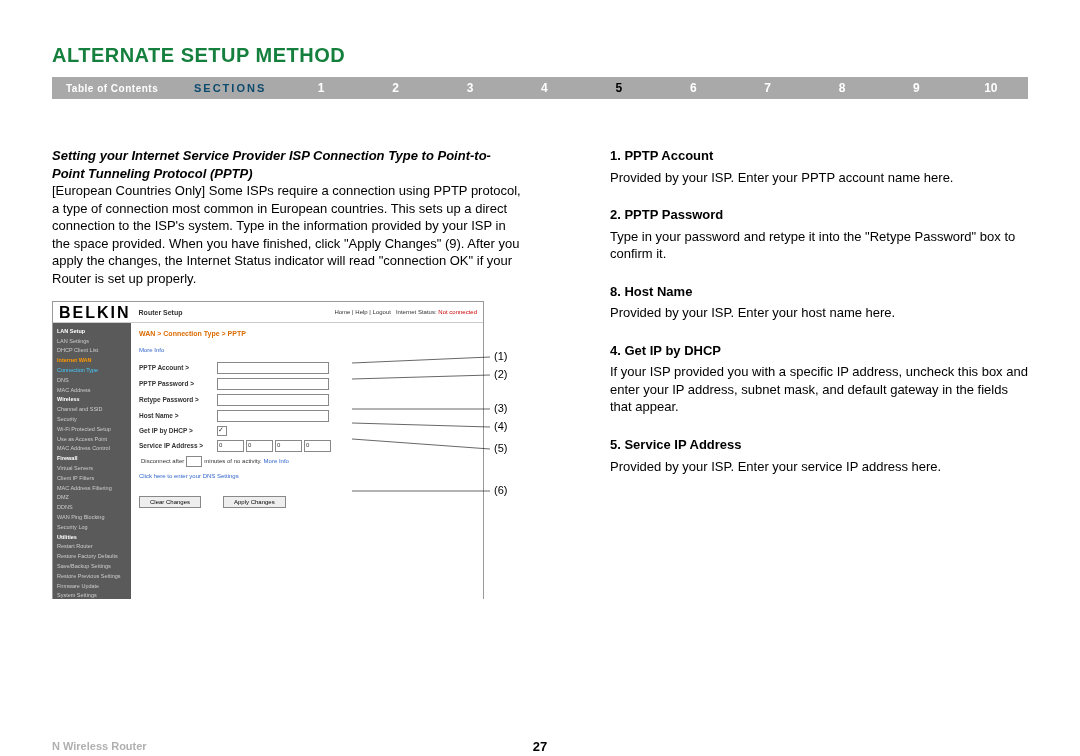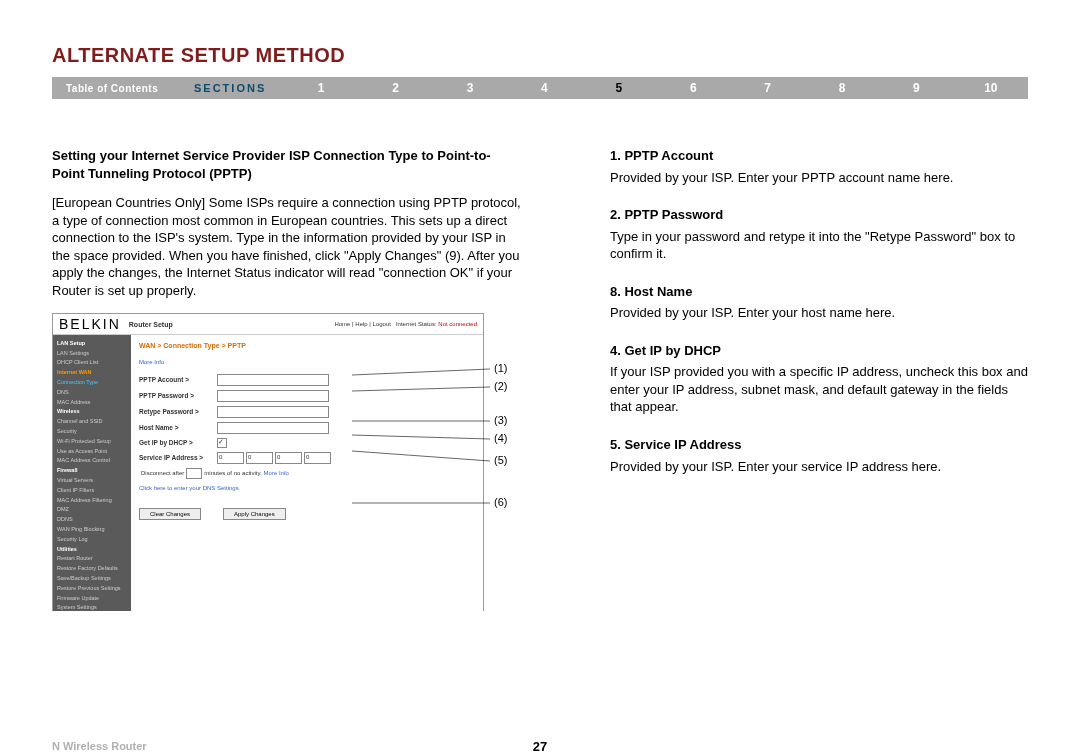--- a/index.html
+++ b/index.html
@@ -12,21 +12,21 @@
     position: relative;
     color: #000;
   }
   .page {
     padding: 44px 52px 0 52px;
   }
   .title {
     font-size: 20px;
     font-weight: bold;
     letter-spacing: 0.5px;
-    color: #7f1d1d;
+    color: #15803d;
     margin-bottom: 10px;
   }
   .navbar {
     background: #a9a9a9;
     height: 22px;
     display: flex;
     align-items: center;
     font-size: 11px;
     color: #fff;
   }
@@ -64,21 +64,22 @@
     line-height: 1.35;
   }
   .col-right {
     flex: 1;
     font-size: 13px;
     line-height: 1.35;
     margin-left: 48px;
   }
   .heading {
     font-weight: bold;
-    margin-bottom: 12px;
+    margin-bottom: 0;
+    font-style: italic;
   }
   .para {
     margin-bottom: 14px;
   }
   .item-heading {
     font-weight: bold;
     margin-top: 20px;
     margin-bottom: 4px;
   }
   .item-heading:first-child { margin-top: 0; }
@@ -96,23 +97,23 @@
     background: #fff;
     height: 20px;
     border-bottom: 1px solid #ccc;
     display: flex;
     align-items: center;
     padding: 0 6px;
     position: relative;
   }
   .belkin-logo {
     font-family: "Arial Black", sans-serif;
-    font-size: 14px;
+    font-size: 16px;
     letter-spacing: 2px;
-    font-weight: 400;
+    font-weight: 700;
   }
   .router-setup {
     font-size: 7px;
     margin-left: 8px;
     color: #333;
     font-weight: bold;
   }
   .router-topright {
     position: absolute;
     right: 6px;

